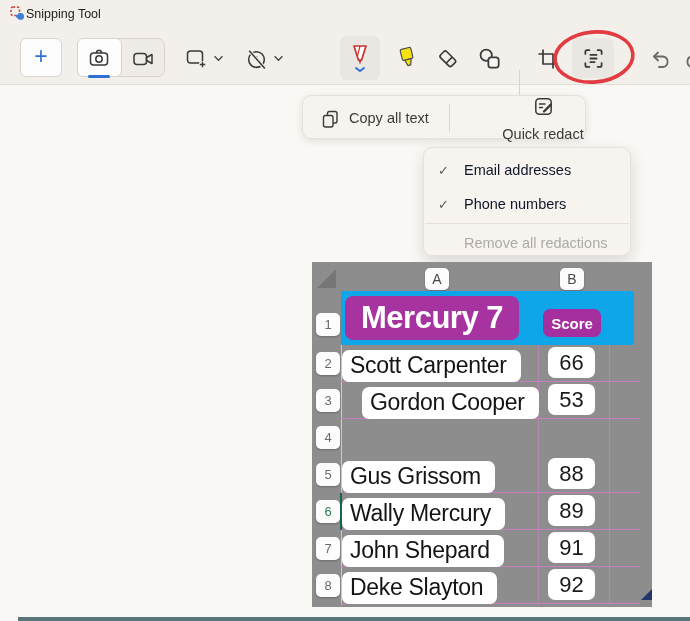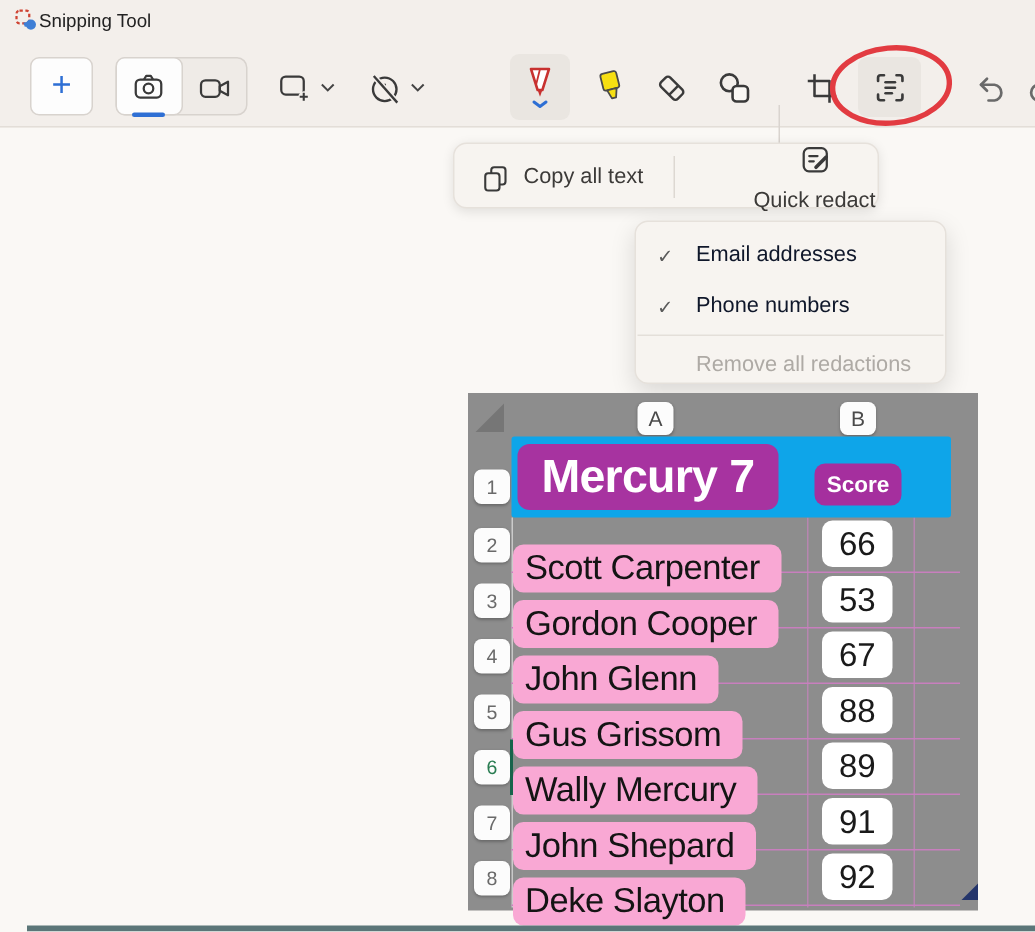--- a/index.html
+++ b/index.html
@@ -66,21 +66,21 @@
     box-shadow:0 1px 2px rgba(0,0,0,.25); }
   .rownum.green { color:#2a7d52; }
   .banner { position:absolute; left:29px; top:29px; width:293px; height:54px; background:#0ea5e9; border-radius:2px; }
   .mercury-box { position:absolute; left:4px; top:5px; width:174px; height:44px; background:#a733a0;
     border-radius:8px; display:flex; align-items:center; justify-content:center;
     color:#fff; font-size:31px; font-weight:bold; letter-spacing:-.5px; }
   .score-badge { position:absolute; left:202px; top:18px; width:58px; height:28px; background:#a52f9e;
     border-radius:7px; display:flex; align-items:center; justify-content:center;
     color:#fff; font-size:15px; font-weight:bold; }
   .srow { position:absolute; left:29px; width:299px; height:37px; border-bottom:1px solid #c87fbe; }
-  .namebox { display:inline-block; margin:18px 0 0 1px; background:#f9a8d4; border-radius:7px;
+  .namebox { display:inline-block; margin:5px 0 0 1px; background:#ffffff; border-radius:7px;
     padding:0 14px 1px 8px; font-size:23px; font-weight:500; color:#141414; line-height:31px; letter-spacing:-.3px; }
   .scorebox { position:absolute; left:207px; top:2px; width:47px; height:31px; background:#fff; border-radius:7px;
     display:flex; align-items:center; justify-content:center; font-size:22px; font-weight:500; color:#1a1a1a; }
   .vline-ab { position:absolute; left:226px; top:83px; width:1px; height:260px; background:#b786b0; }
   .vline-b { position:absolute; left:297px; top:83px; width:1px; height:260px; background:#b786b0; }
   .vline-left { position:absolute; left:29px; top:83px; width:1px; height:260px; background:rgba(255,255,255,.55); }
   .green-edge { position:absolute; left:-1px; top:0; width:2px; height:37px; background:#17634b; }
   .resize-tri { position:absolute; left:329px; top:327px; width:0; height:0;
     border-bottom:11px solid #24356b; border-left:11px solid transparent; }
   
@@ -316,27 +316,23 @@
 
   <div class="banner">
     <div class="mercury-box">Mercury 7</div>
     <div class="score-badge">Score</div>
   </div>
 
   <div class="srow" style="top:83px;">
     <span class="namebox">Scott Carpenter</span>
     <span class="scorebox">66</span>
   </div>
-  <div class="srow" style="top:120px;">
+  <div class="srow" style="top:120px;padding-left:20px;">
     <span class="namebox">Gordon Cooper</span>
     <span class="scorebox">53</span>
-  </div>
-  <div class="srow" style="top:157px;">
-    <span class="namebox">John Glenn</span>
-    <span class="scorebox">67</span>
   </div>
   <div class="srow" style="top:194px;">
     <span class="namebox">Gus Grissom</span>
     <span class="scorebox">88</span>
   </div>
   <div class="srow" style="top:231px;">
     <span class="green-edge"></span>
     <span class="namebox">Wally Mercury</span>
     <span class="scorebox">89</span>
   </div>

